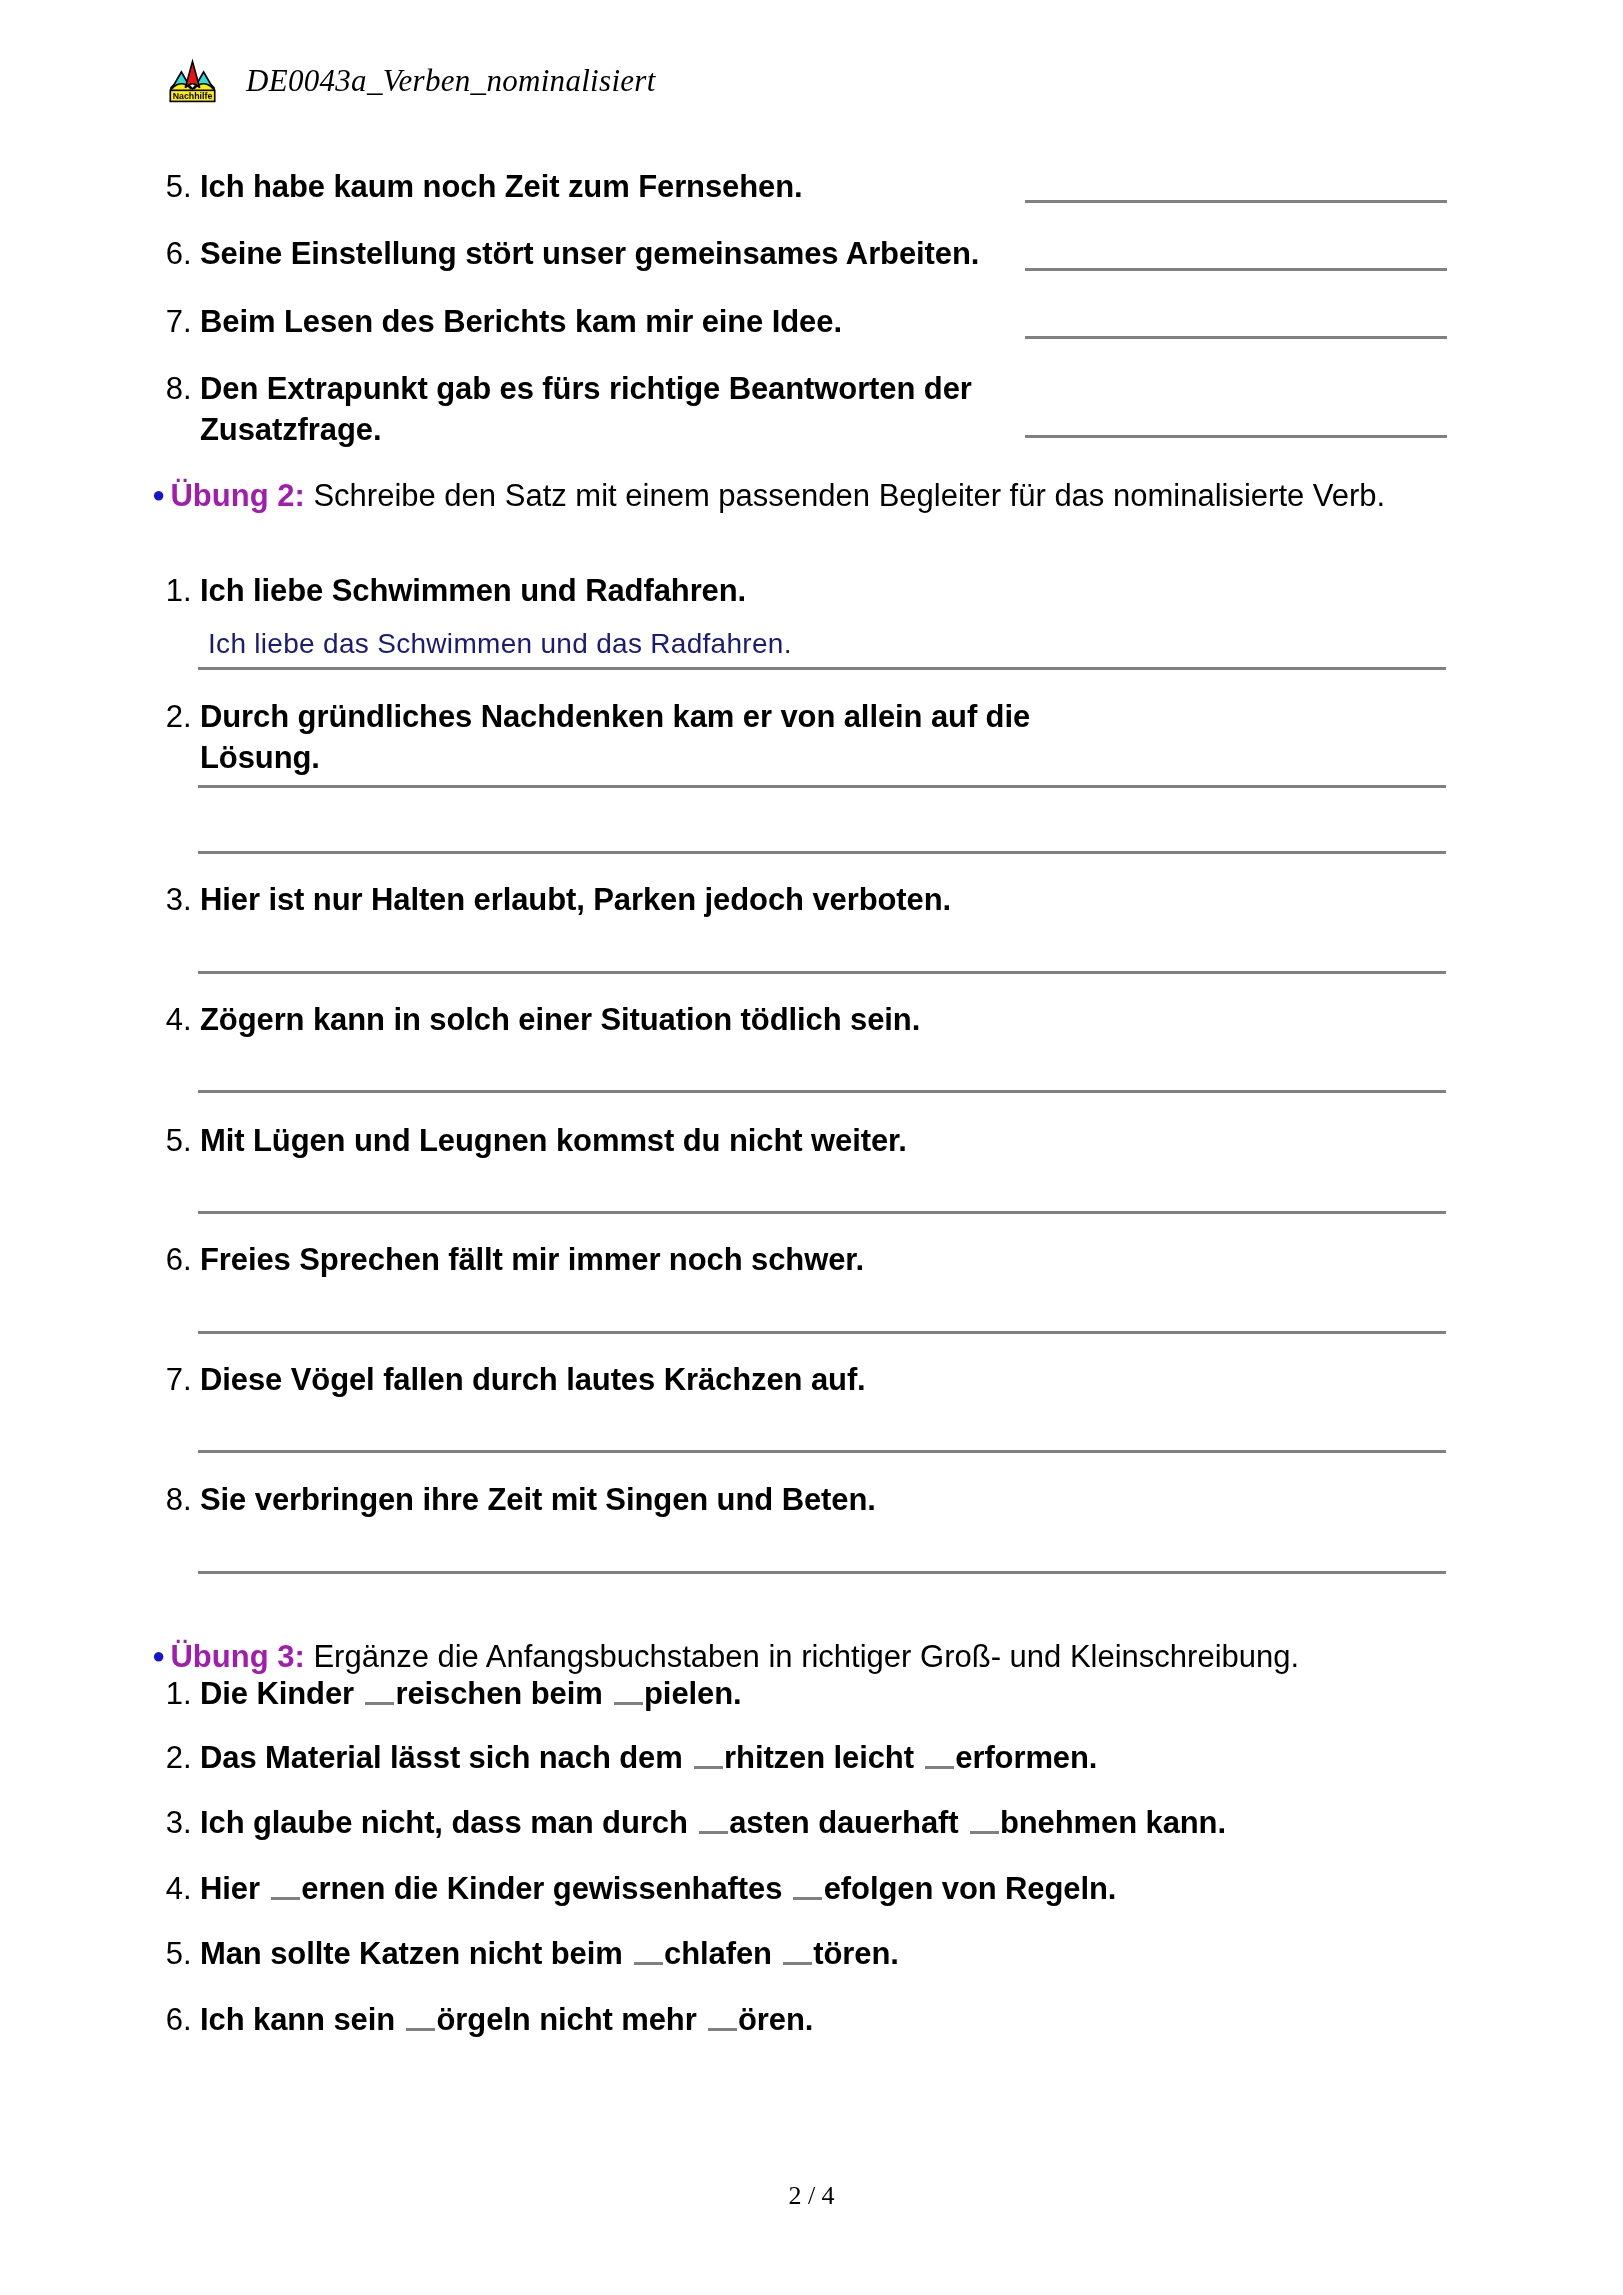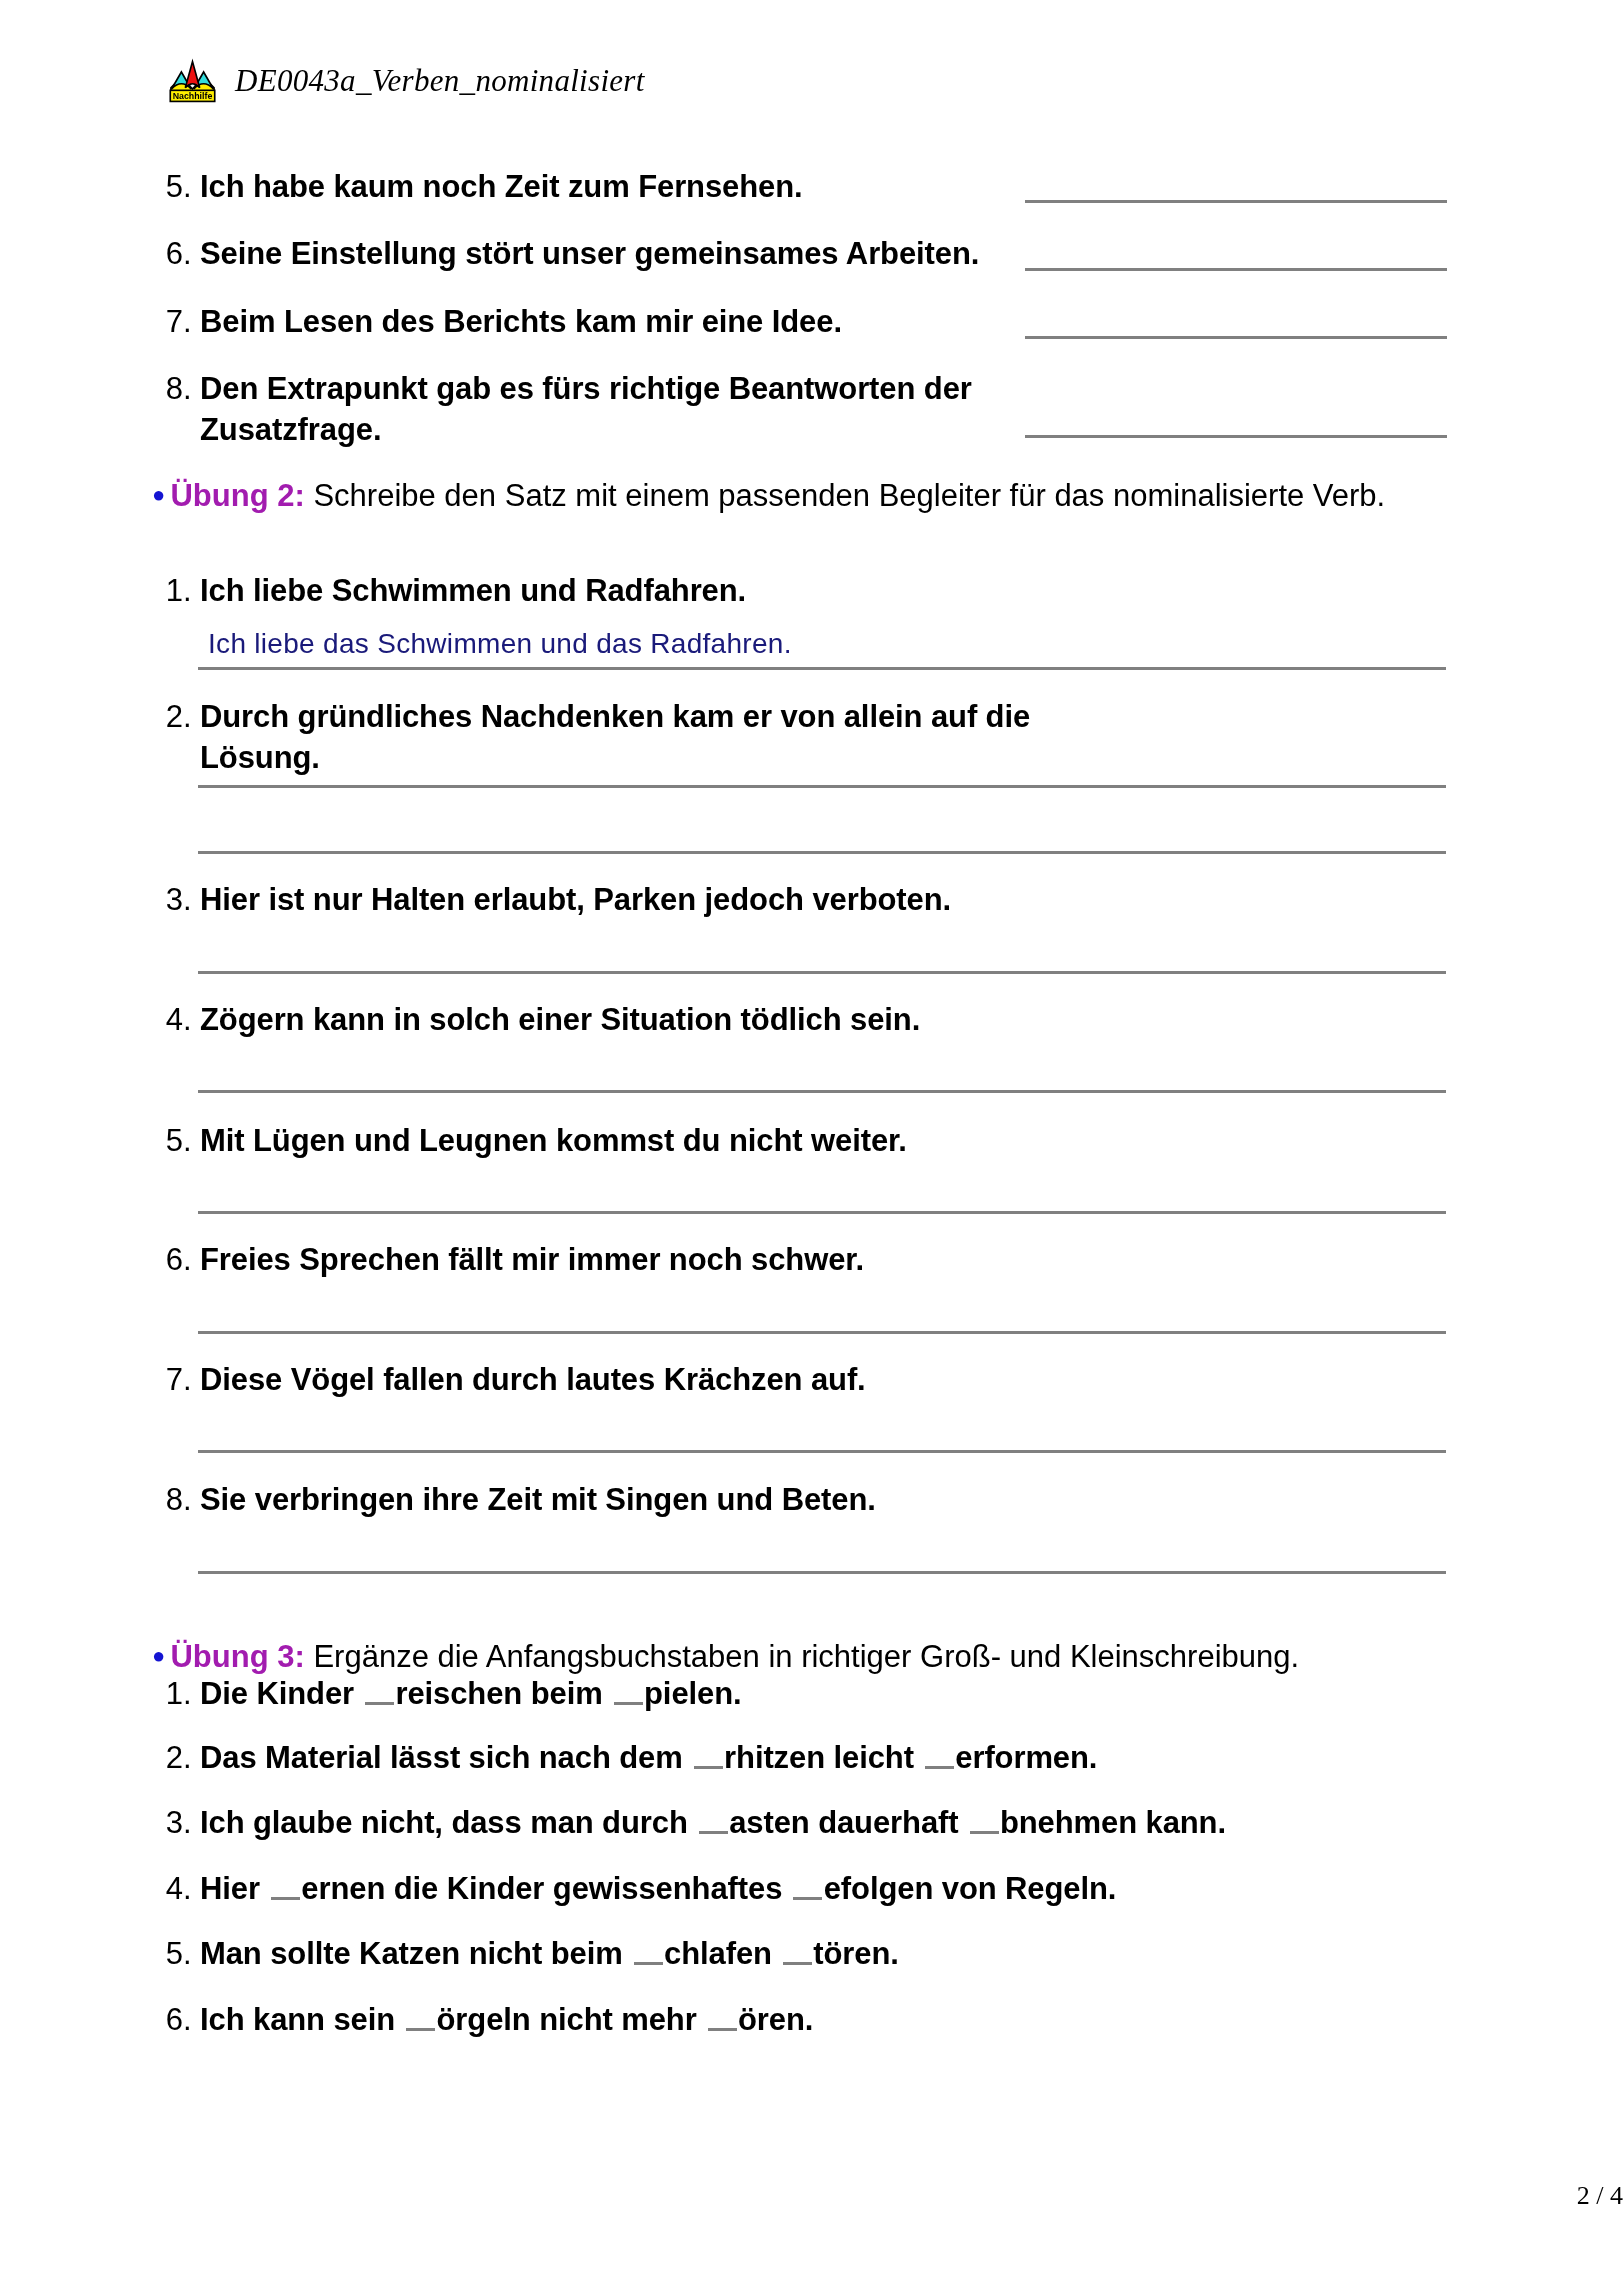--- a/index.html
+++ b/index.html
@@ -24,21 +24,21 @@
     padding: 0;
   }
 
   
   .header {
     position: absolute;
     top: 55px;
     left: 167px;
     display: flex;
     align-items: center;
-    gap: 17px;
+    gap: 28px;
   }
   .logo {
     width: 51px;
     height: 51px;
     position: relative;
     flex: none;
   }
   .logo svg { display: block; }
 
   .doc-title {
@@ -122,21 +122,21 @@
     vertical-align: -1.3px;
     margin: 0 1.3px 0 2.6px;
   }
 
   
   .footer {
     position: absolute;
     top: 2181px;
     left: 0;
     width: 1623px;
-    text-align: right;
+    text-align: center;
     font-family: "Liberation Serif", serif;
     font-size: 26px;
     color: #000;
   }
 </style>
 </head>
 <body>
 
 <div class="page">
 

